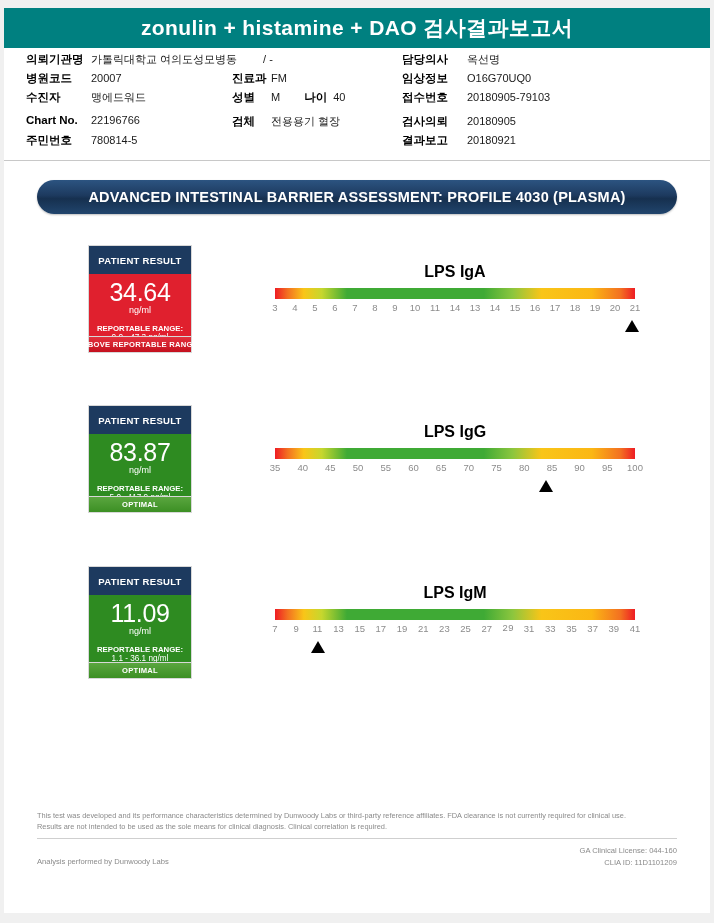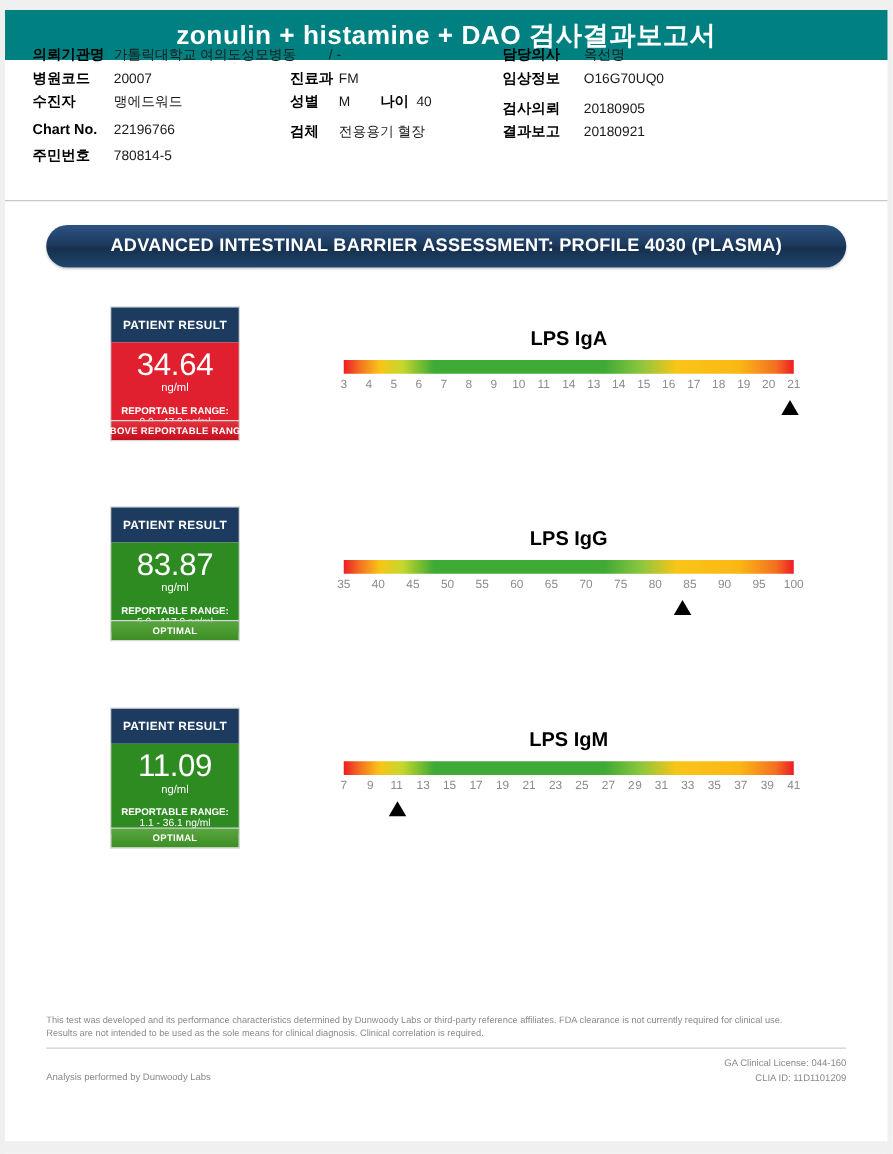--- a/index.html
+++ b/index.html
@@ -65,21 +65,21 @@
     color: #ffffff;
     font-size: 21px;
     font-weight: bold;
     letter-spacing: 0.4px;
     white-space: nowrap;
   }
 
   
   .info-block {
     position: absolute;
-    top: 36px;
+    top: 52px;
     left: 4px;
     width: 566px;
     height: 105px;
   }
   .info-col {
     position: absolute;
     top: 0;
   }
   .info-col-1 { left: 22px; }
   .info-col-2 { left: 228px; }
@@ -400,20 +400,24 @@
         </div>
       </div>
     <div class="info-col info-col-3">
         <div class="info-row">
           <span class="info-label">담당의사</span>
           <span class="info-value">옥선명</span>
         </div>
         <div class="info-row">
           <span class="info-label">임상정보</span>
           <span class="info-value">O16G70UQ0</span>
+        </div>
+        <div class="info-row">
+          <span class="info-label">접수번호</span>
+          <span class="info-value">20180905-79103</span>
         </div>
         <div class="info-spacer"></div>
         <div class="info-row">
           <span class="info-label">검사의뢰</span>
           <span class="info-value">20180905</span>
         </div>
         <div class="info-row">
           <span class="info-label">결과보고</span>
           <span class="info-value">20180921</span>
         </div>

